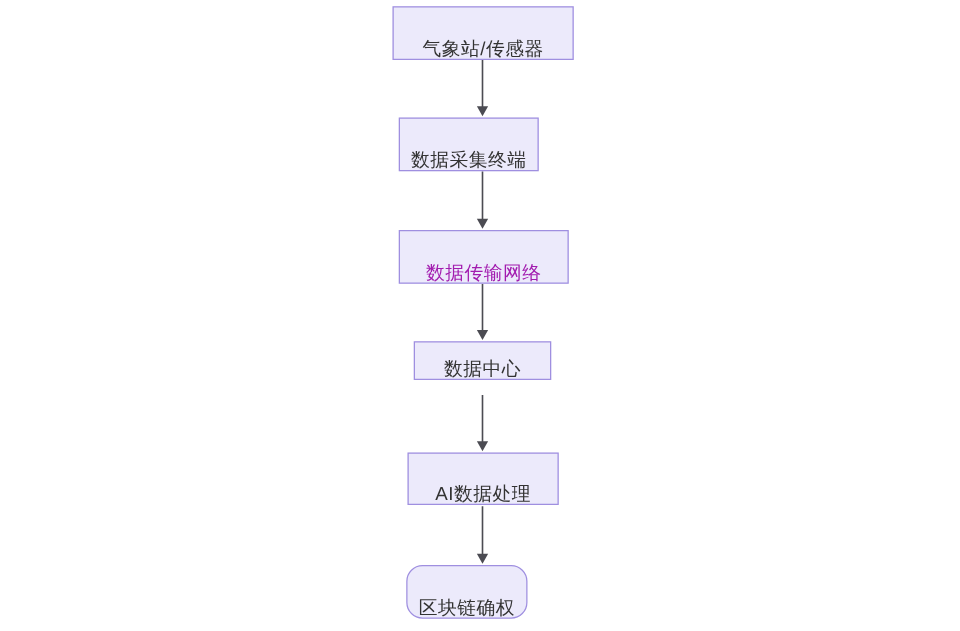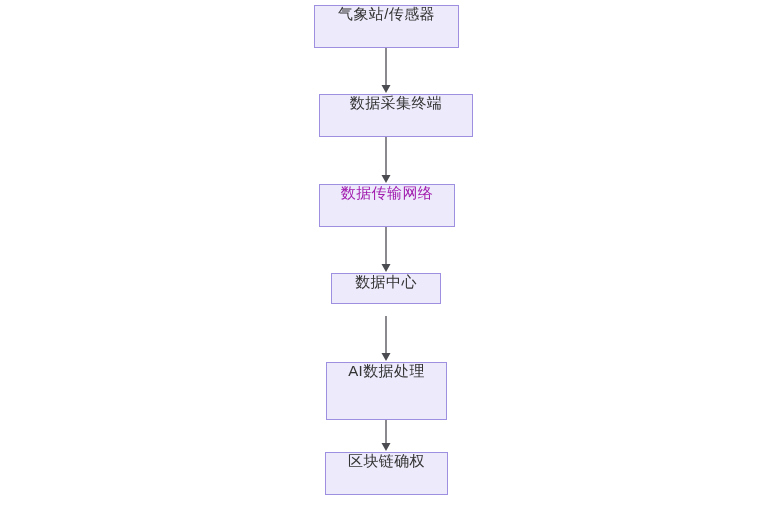--- a/index.html
+++ b/index.html
@@ -19,21 +19,21 @@
     width: 768px;
     height: 505px;
     background: #ffffff;
   }
   .node {
     position: absolute;
     box-sizing: border-box;
     background: #ECEAFB;
     border: 1.4px solid #9F8FE0;
     display: flex;
-    align-items: flex-start;
+    align-items: flex-end;
     justify-content: center;
     color: #333333;
     font-size: 15px;
     line-height: 1;
     letter-spacing: 0.4px;
     white-space: nowrap;
   }
   .node-label {
     display: block;
     padding: 0 6px;
@@ -78,29 +78,29 @@
   <div class="edge" id="edge-4" style="left: 379px; top: 405px; width: 14px; height: 46px;">
       <svg width="14" height="46" viewBox="0 0 14 46">
         <line x1="7" y1="0" x2="7" y2="39" stroke="#4B4B52" stroke-width="1.3"></line>
         <polygon points="2.5,38 11.5,38 7,46" fill="#4B4B52"></polygon>
       </svg>
     </div>
 
   <div class="node" id="node-0" style="left: 314px; top: 5px; width: 145px; height: 43px; background: rgb(236, 234, 251); border-color: rgb(159, 143, 224); color: rgb(51, 51, 51);">
     <span class="node-label">气象站/传感器</span>
   </div>
-  <div class="node" id="node-1" style="left: 319px; top: 94px; width: 154px; height: 43px; background: rgb(236, 234, 251); border-color: rgb(159, 143, 224); color: rgb(51, 51, 51);">
+  <div class="node" id="node-1" style="left: 319px; top: 94px; width: 112px; height: 43px; background: rgb(236, 234, 251); border-color: rgb(159, 143, 224); color: rgb(51, 51, 51);">
     <span class="node-label">数据采集终端</span>
   </div>
   <div class="node" id="node-2" style="left: 319px; top: 184px; width: 136px; height: 43px; background: rgb(236, 234, 251); border-color: rgb(159, 143, 224); color: #a21caf;">
     <span class="node-label">数据传输网络</span>
   </div>
   <div class="node" id="node-3" style="left: 331px; top: 273px; width: 110px; height: 31px; background: rgb(236, 234, 251); border-color: rgb(159, 143, 224); color: rgb(51, 51, 51);">
     <span class="node-label">数据中心</span>
   </div>
-  <div class="node" id="node-4" style="left: 326px; top: 362px; width: 121px; height: 58px; background: rgb(236, 234, 251); border-color: rgb(159, 143, 224); color: rgb(51, 51, 51);">
+  <div class="node" id="node-4" style="left: 326px; top: 362px; width: 121px; height: 42px; background: rgb(236, 234, 251); border-color: rgb(159, 143, 224); color: rgb(51, 51, 51);">
     <span class="node-label">AI数据处理</span>
   </div>
-  <div class="node" id="node-5" style="left: 325px; top: 452px; width: 123px; height: 43px; background: rgb(236, 234, 251); border-color: rgb(159, 143, 224); color: rgb(51, 51, 51);">
+  <div class="node" id="node-5" style="left: 325px; top: 452px; width: 97px; height: 43px; background: rgb(236, 234, 251); border-color: rgb(159, 143, 224); color: rgb(51, 51, 51); border-radius: 13px;">
     <span class="node-label">区块链确权</span>
   </div>
 
 </div>
 
 </body></html>

